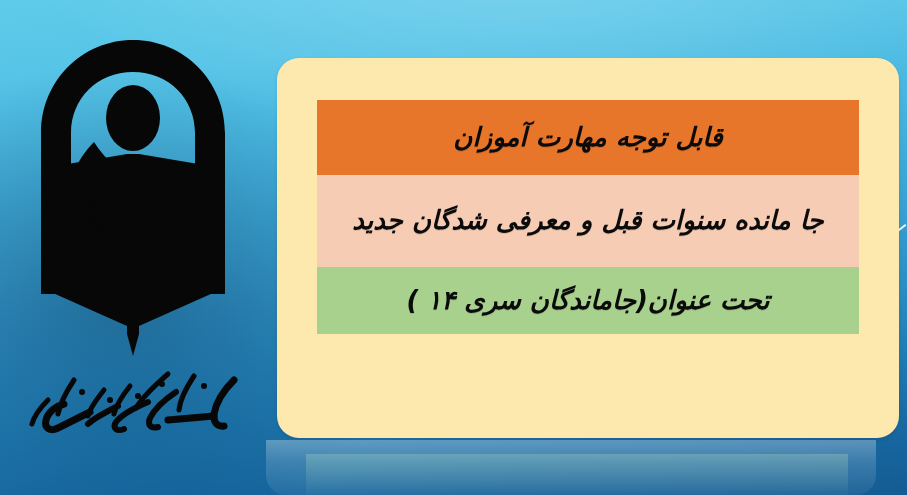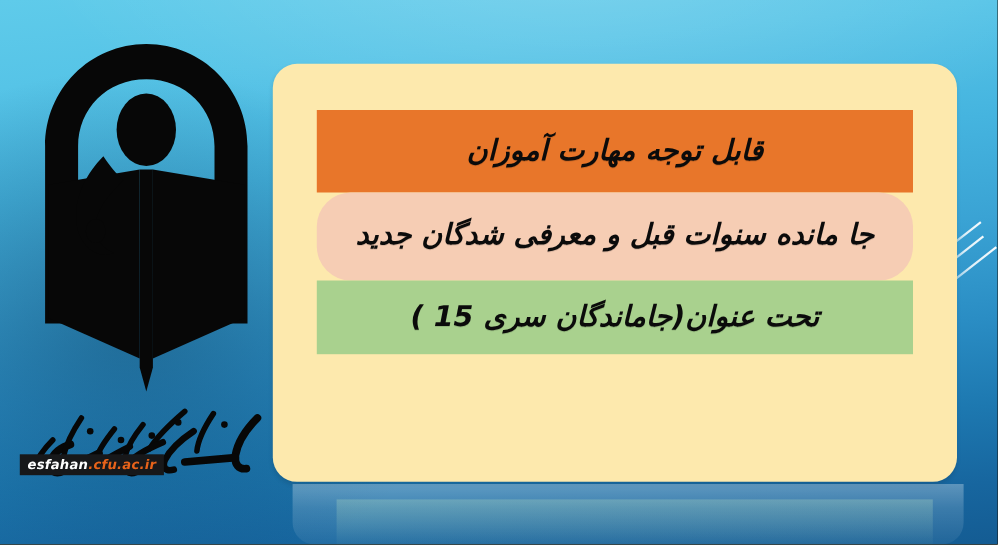--- a/index.html
+++ b/index.html
@@ -94,21 +94,21 @@
     line-height: 1;
     white-space: nowrap;
     direction: ltr;
   }
   .wm-a { color: #ffffff; }
   .wm-b { color: #e8631a; }
 
   
   .card {
     position: absolute;
-    left: 248px;
+    left: 277px;
     top: 58px;
     width: 622px;
     height: 380px;
     background: #fde9ad;
     border-radius: 22px;
     box-shadow: 0 2px 4px rgba(0,0,0,0.10);
   }
   .bands {
     position: absolute;
     left: 40px;
@@ -128,21 +128,21 @@
     font-family: "DejaVu Sans", "Liberation Sans", sans-serif;
     font-weight: 700;
     font-style: italic;
     line-height: 1.30;
     padding: 0 10px;
     box-sizing: border-box;
     text-shadow: 0 1px 0 rgba(0,0,0,0.12);
   }
   .band-1 { background: #e8762a; height: 75px;  font-size: 26px; }
   .band-2 { background: #a9d18e; height: 74px;  font-size: 26px; }
-  .band-3 { background: #f6cdb4; height: 80px;  font-size: 26px; border-radius: 31px; }
+  .band-3 { background: #f6cdb4; height: 92px;  font-size: 26px; }
   .band-4 { background: #a9d18e; height: 67px;  font-size: 26px; }
 
   .band-3 .band-text { display: block; max-width: 520px; }
 
   
   .reflection {
     position: absolute;
     left: 266px;
     top: 440px;
     width: 610px;
@@ -241,39 +241,36 @@
         <g fill="#070707">
           <circle cx="186" cy="30" r="3"></circle>
           <circle cx="144" cy="28" r="3"></circle>
           <circle cx="120" cy="40" r="3"></circle>
           <circle cx="92" cy="44" r="3"></circle>
           <circle cx="64" cy="36" r="3"></circle>
         </g>
       </svg>
     </div>
 
-    <div class="watermark">
-      <span class="wm-a">esfahan</span><span class="wm-b">.cfu.ac.ir</span>
-    </div>
   </div>
 
   <div class="card">
     <div class="bands">
 
       <div class="band band-1">
         <span class="band-text">قابل توجه مهارت آموزان</span>
       </div>
 
 
       <div class="band band-3">
         <span class="band-text">جا مانده سنوات قبل و معرفی شدگان جدید</span>
       </div>
 
       <div class="band band-4">
-        <span class="band-text">تحت عنوان(جاماندگان سری 15 )</span>
+        <span class="band-text">تحت عنوان(جاماندگان سری ۱۴ )</span>
       </div>
 
     </div>
   </div>
 
   <div class="reflection">
     <div class="reflection-inner"></div>
   </div>
 
 </div>

